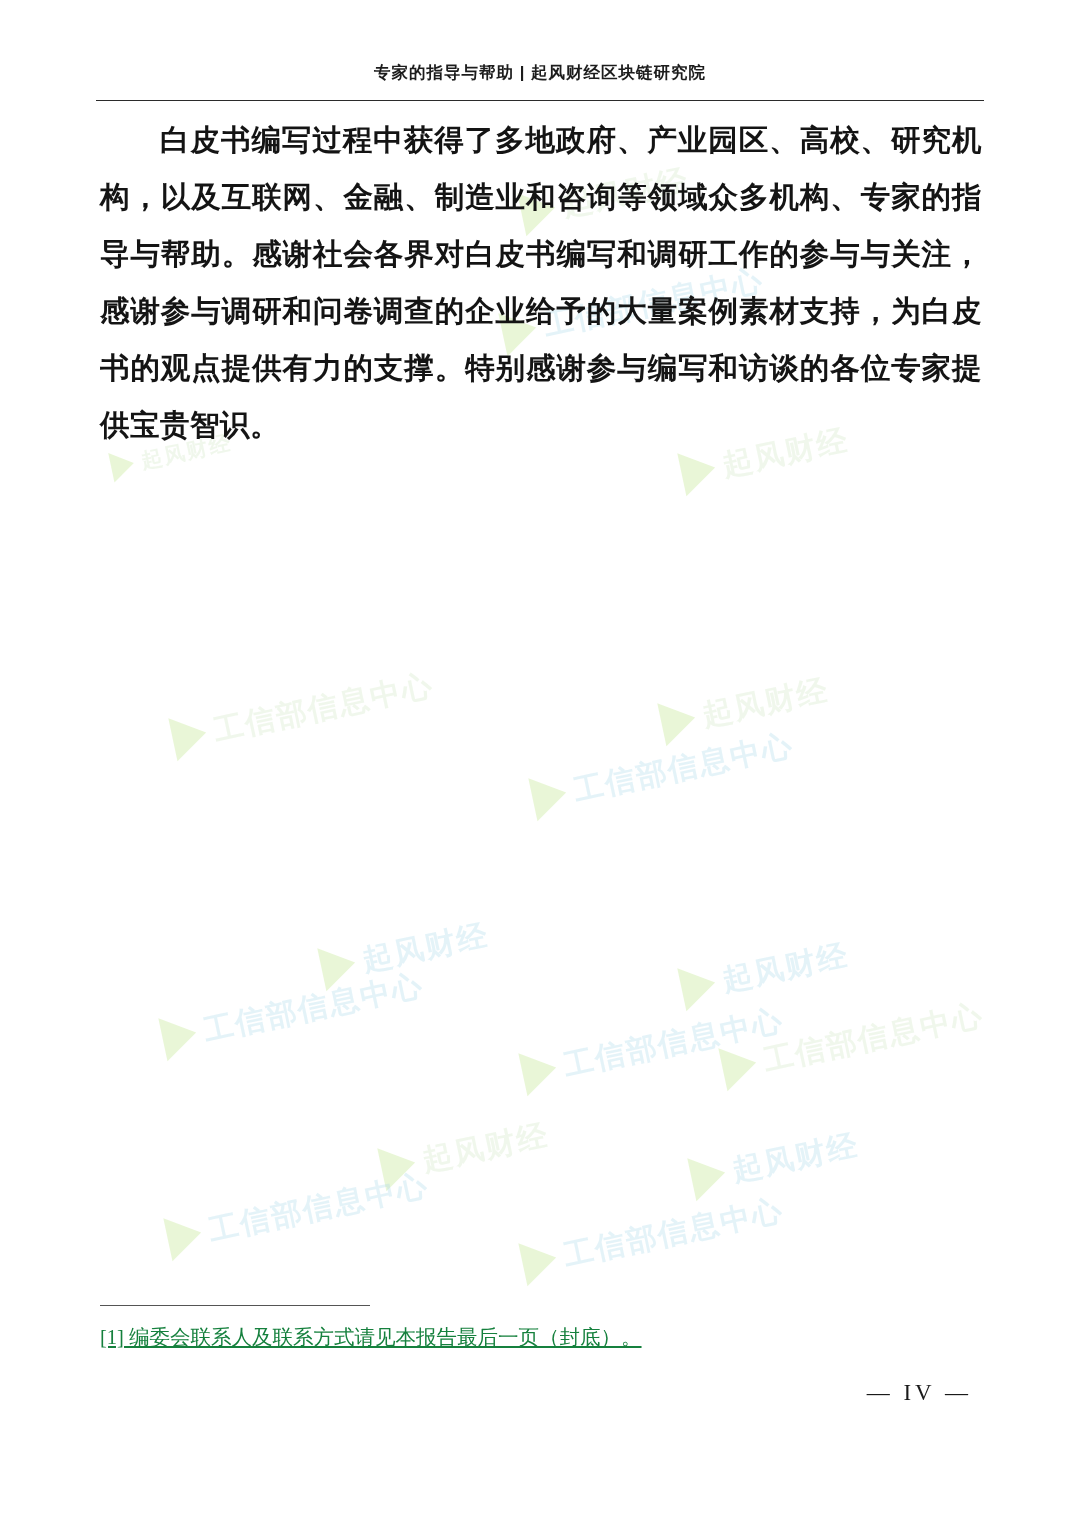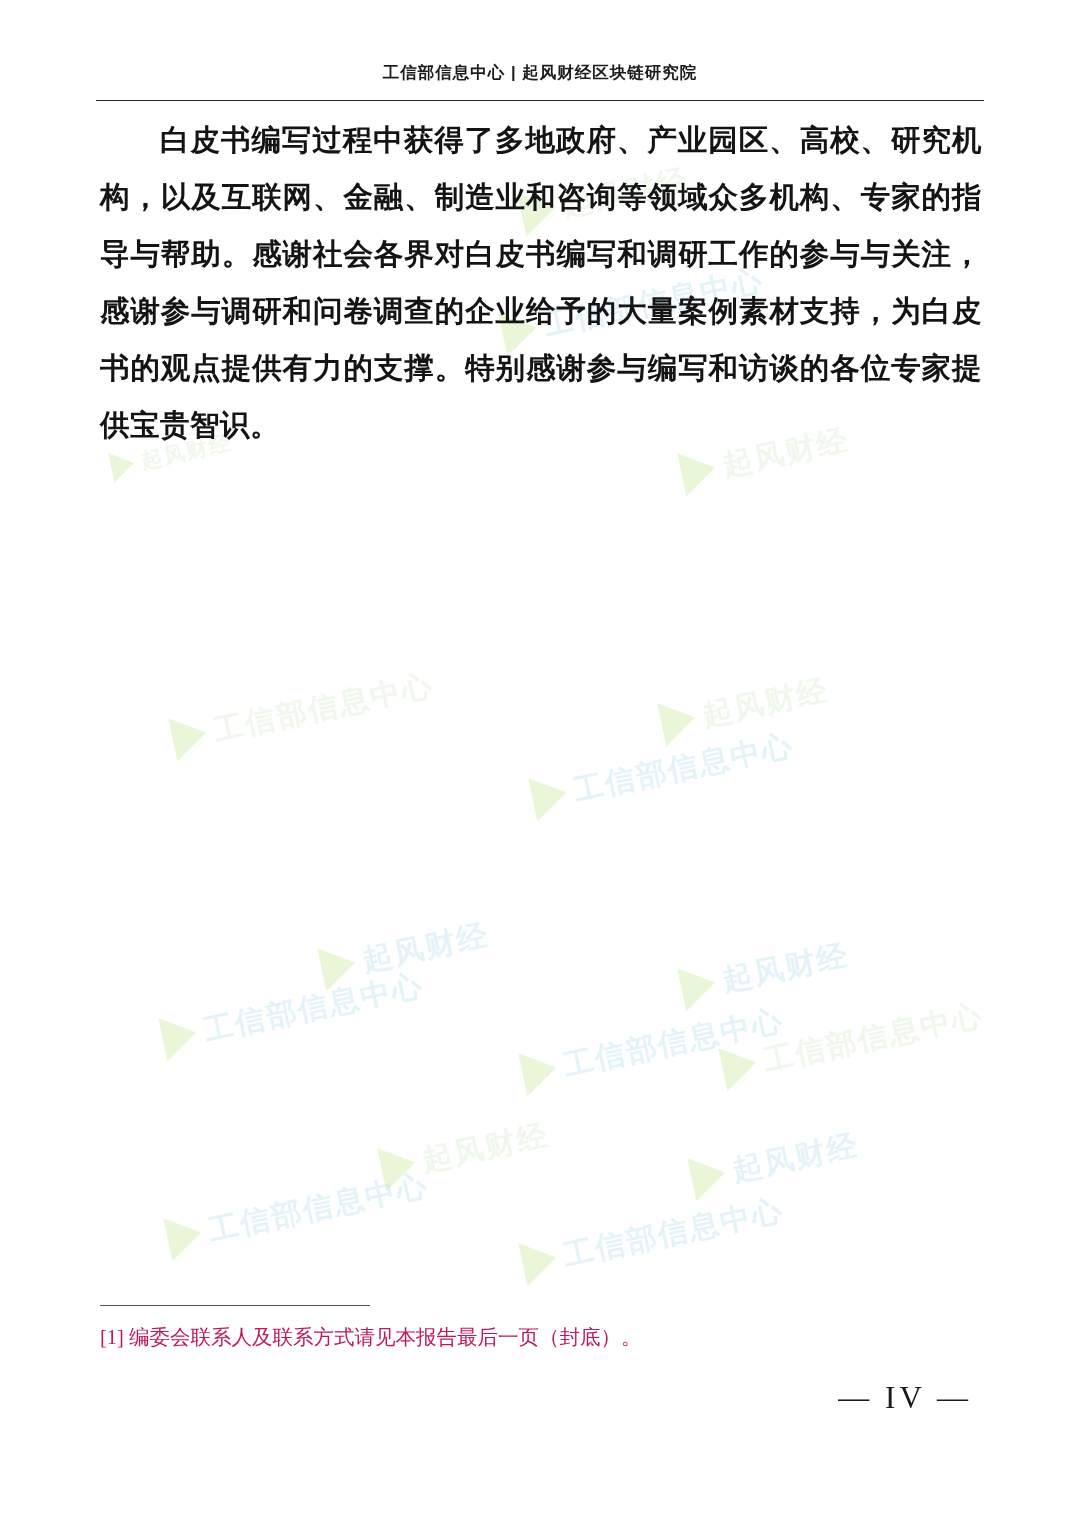--- a/index.html
+++ b/index.html
@@ -120,30 +120,31 @@
     border-top: 1px solid #555;
     z-index: 2;
   }
   .footnote {
     position: absolute;
     left: 100px;
     right: 98px;
     top: 1320px;
     font-size: 20.5px;
     line-height: 34px;
-    color: #be185d;
-    z-index: 2;
+    color: #15803d;
+    z-index: 2;
+    text-decoration: underline;
   }
 
   
   .page-number {
     position: absolute;
     right: 108px;
     top: 1380px;
-    font-size: 31px;
+    font-size: 23px;
     letter-spacing: 4px;
     color: #1a1a1a;
     z-index: 2;
   }
 </style>
 </head>
 <body>
 
 <div class="page">
 
@@ -225,21 +226,21 @@
     </div>
 
     <div class="wm" style="left:520px; top:1215px; transform:rotate(-12deg);">
       <span class="wm-mark"></span>
       <span class="wm-text">工信部信息中心</span>
     </div>
 
   </div>
 
   <div class="doc-header">
-    <span class="header-text">工信部信息中心 | 起风财经区块链研究院</span>
+    <span class="header-text">专家的指导与帮助 | 起风财经区块链研究院</span>
   </div>
   <div class="header-rule"></div>
 
   <div class="content">
     <p class="para indent">白皮书编写过程中获得了多地政府、产业园区、高校、研究机构，以及互联网、金融、制造业和咨询等领域众多机构、专家的指导与帮助。感谢社会各界对白皮书编写和调研工作的参与与关注，感谢参与调研和问卷调查的企业给予的大量案例素材支持，为白皮书的观点提供有力的支撑。特别感谢参与编写和访谈的各位专家提供宝贵智识。</p>
   </div>
 
   <div class="footnote-rule"></div>
   <div class="footnote">[1] 编委会联系人及联系方式请见本报告最后一页（封底）。</div>
 

